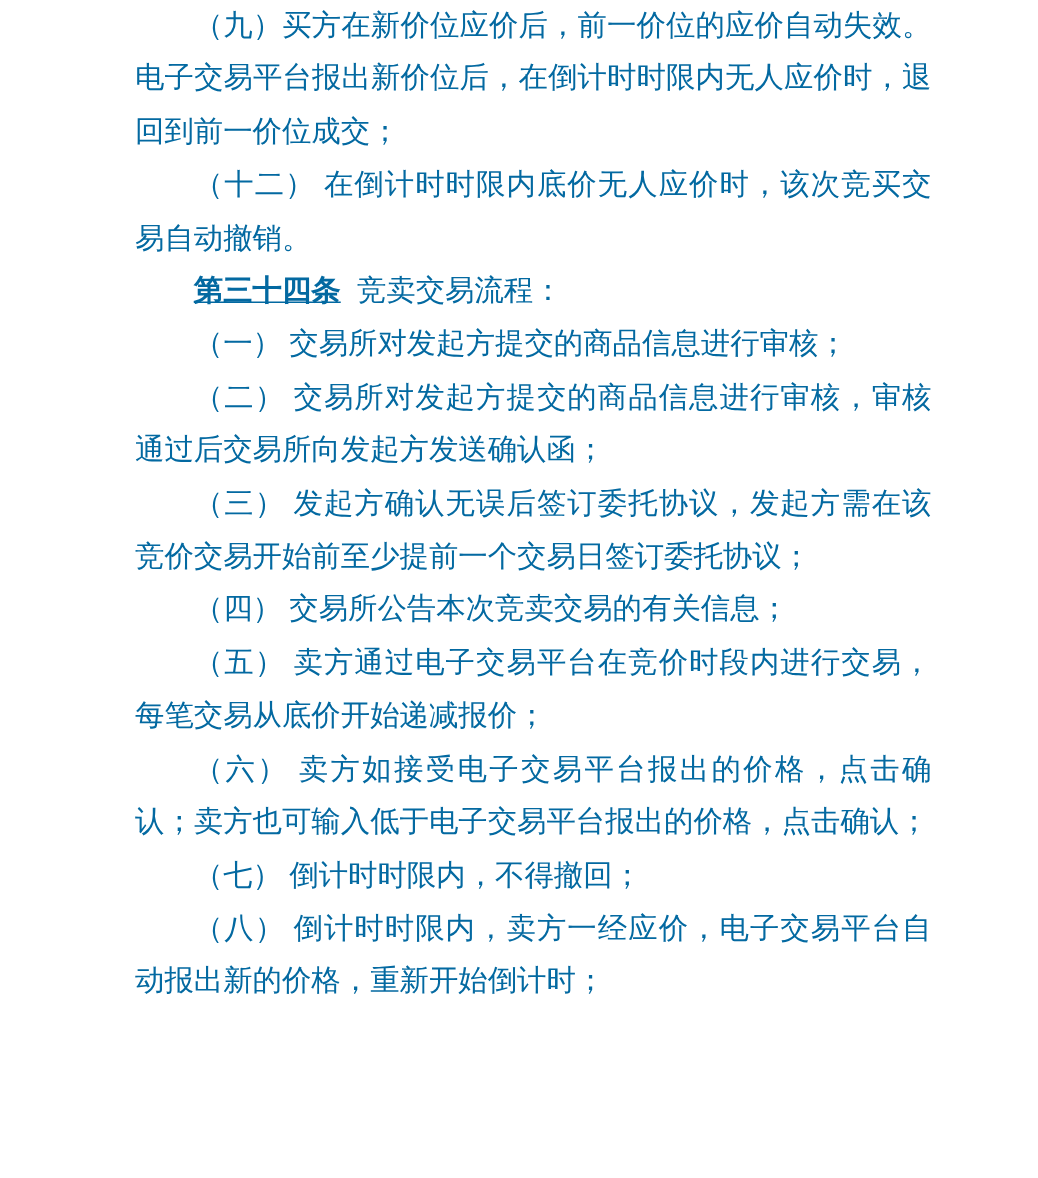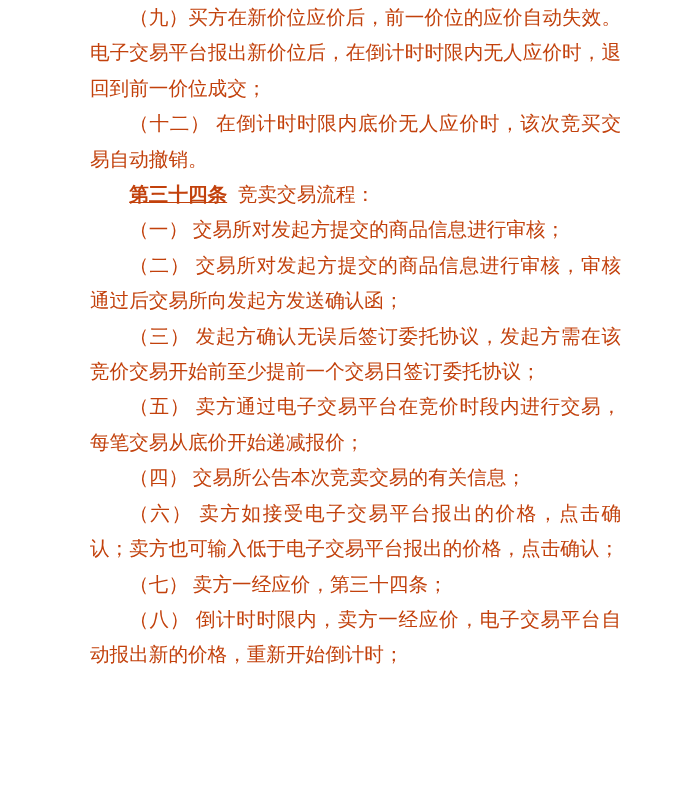--- a/index.html
+++ b/index.html
@@ -38,27 +38,27 @@
     font-weight: bold;
     text-decoration: underline;
   }
   .article-title {
     margin-left: 0.55em;
   }
 </style>
 </head>
 <body>
 
-<div class="page" style="background: rgb(255, 255, 255); color: #c2410c;">
+<div class="page" style="background: rgb(255, 255, 255); color: #0369a1;">
   <div class="text-block">
       <p class="para">（九）买方在新价位应价后，前一价位的应价自动失效。电子交易平台报出新价位后，在倒计时时限内无人应价时，退回到前一价位成交；</p>
       <p class="para">（十二） 在倒计时时限内底价无人应价时，该次竞买交易自动撤销。</p>
       <p class="para"><span class="article-no">第三十四条</span><span class="article-title">竞卖交易流程：</span></p>
       <p class="para">（一） 交易所对发起方提交的商品信息进行审核；</p>
       <p class="para">（二） 交易所对发起方提交的商品信息进行审核，审核通过后交易所向发起方发送确认函；</p>
       <p class="para">（三） 发起方确认无误后签订委托协议，发起方需在该竞价交易开始前至少提前一个交易日签订委托协议；</p>
+      <p class="para">（四） 交易所公告本次竞卖交易的有关信息；</p>
       <p class="para">（五） 卖方通过电子交易平台在竞价时段内进行交易，每笔交易从底价开始递减报价；</p>
-      <p class="para">（四） 交易所公告本次竞卖交易的有关信息；</p>
       <p class="para">（六） 卖方如接受电子交易平台报出的价格，点击确认；卖方也可输入低于电子交易平台报出的价格，点击确认；</p>
-      <p class="para">（七） 卖方一经应价，第三十四条；</p>
+      <p class="para">（七） 倒计时时限内，不得撤回；</p>
       <p class="para">（八） 倒计时时限内，卖方一经应价，电子交易平台自动报出新的价格，重新开始倒计时；</p>
     </div>
 </div>
 
 </body></html>

